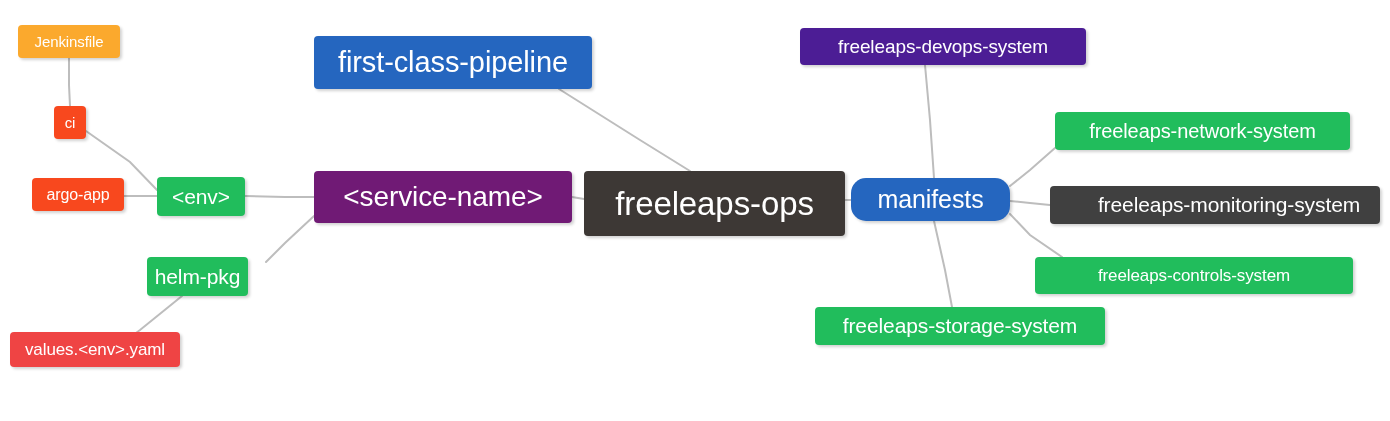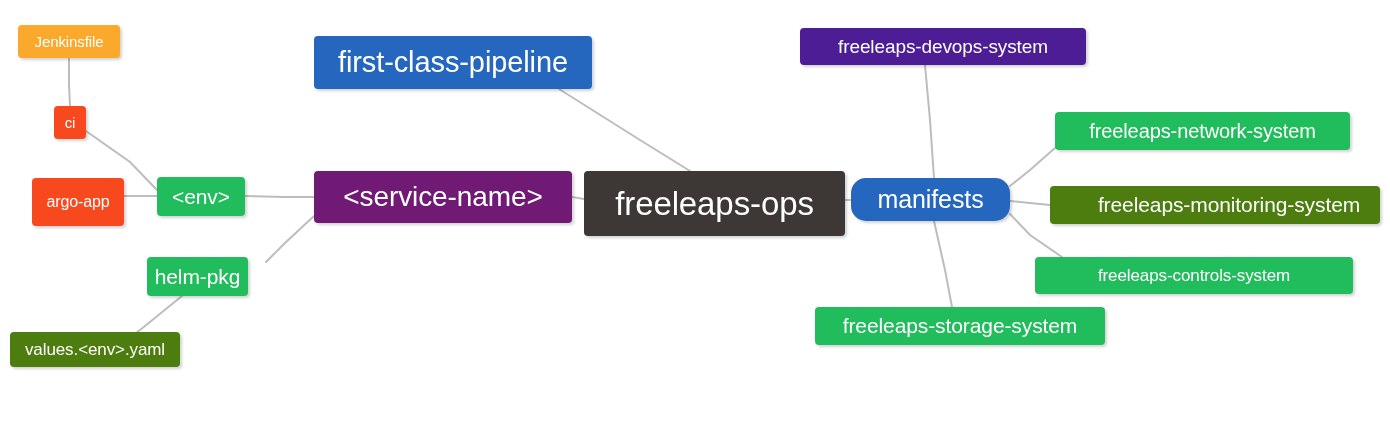--- a/index.html
+++ b/index.html
@@ -39,27 +39,27 @@
       <path d="M 845 200 L 848 200 L 851 200" fill="none" stroke="#bdbdbd" stroke-width="2" stroke-linecap="round"></path>
       <path d="M 934 178 L 930 120 L 925 65" fill="none" stroke="#bdbdbd" stroke-width="2" stroke-linecap="round"></path>
       <path d="M 1010 186 L 1030 170 L 1055 148" fill="none" stroke="#bdbdbd" stroke-width="2" stroke-linecap="round"></path>
       <path d="M 1010 201 L 1030 203 L 1050 205" fill="none" stroke="#bdbdbd" stroke-width="2" stroke-linecap="round"></path>
       <path d="M 1010 214 L 1030 235 L 1062 257" fill="none" stroke="#bdbdbd" stroke-width="2" stroke-linecap="round"></path>
       <path d="M 934 221 L 945 270 L 952 307" fill="none" stroke="#bdbdbd" stroke-width="2" stroke-linecap="round"></path>
     </svg>
   <div id="node-layer">
       <div class="node" style="left: 18px; top: 25px; width: 102px; height: 33px; background: rgb(251, 169, 45); font-size: 15px;">Jenkinsfile</div>
       <div class="node" style="left: 54px; top: 106px; width: 32px; height: 33px; background: rgb(248, 72, 30); font-size: 15px;">ci</div>
-      <div class="node" style="left: 32px; top: 178px; width: 92px; height: 48px; background: rgb(248, 72, 30); font-size: 16px;">argo-app</div>
+      <div class="node" style="left: 32px; top: 178px; width: 92px; height: 33px; background: rgb(248, 72, 30); font-size: 16px;">argo-app</div>
       <div class="node" style="left: 157px; top: 177px; width: 88px; height: 39px; background: rgb(33, 189, 92); font-size: 21px;">&lt;env&gt;</div>
       <div class="node" style="left: 147px; top: 257px; width: 101px; height: 39px; background: rgb(33, 189, 92); font-size: 21px;">helm-pkg</div>
-      <div class="node" style="left: 10px; top: 332px; width: 170px; height: 35px; background: #4d7c0f; font-size: 17px;">values.&lt;env&gt;.yaml</div>
+      <div class="node" style="left: 10px; top: 332px; width: 170px; height: 35px; background: #ef4444; font-size: 17px;">values.&lt;env&gt;.yaml</div>
       <div class="node" style="left: 314px; top: 171px; width: 258px; height: 52px; background: #701a75; font-size: 28px;">&lt;service-name&gt;</div>
       <div class="node" style="left: 314px; top: 36px; width: 278px; height: 53px; background: rgb(37, 102, 191); font-size: 29px;">first-class-pipeline</div>
       <div class="node" style="left: 584px; top: 171px; width: 261px; height: 65px; background: rgb(61, 56, 53); font-size: 33px; text-align: center;">freeleaps-ops</div>
       <div class="node" style="left: 851px; top: 178px; width: 159px; height: 43px; background: rgb(37, 102, 191); font-size: 25px; border-radius: 15px;">manifests</div>
       <div class="node" style="left: 800px; top: 28px; width: 286px; height: 37px; background: #4c1d95; font-size: 19px;">freeleaps-devops-system</div>
       <div class="node" style="left: 1055px; top: 112px; width: 295px; height: 38px; background: rgb(33, 189, 92); font-size: 20px;">freeleaps-network-system</div>
-      <div class="node" style="left: 1050px; top: 186px; width: 330px; height: 38px; background: #4d7c0f; font-size: 21px; padding-left: 28px;">freeleaps-monitoring-system</div>
+      <div class="node" style="left: 1050px; top: 186px; width: 330px; height: 38px; background: #404040; font-size: 21px; padding-left: 28px;">freeleaps-monitoring-system</div>
       <div class="node" style="left: 1035px; top: 257px; width: 318px; height: 37px; background: rgb(33, 189, 92); font-size: 17px;">freeleaps-controls-system</div>
       <div class="node" style="left: 815px; top: 307px; width: 290px; height: 38px; background: rgb(33, 189, 92); font-size: 21px;">freeleaps-storage-system</div>
     </div>
 </div>
 
 </body></html>

